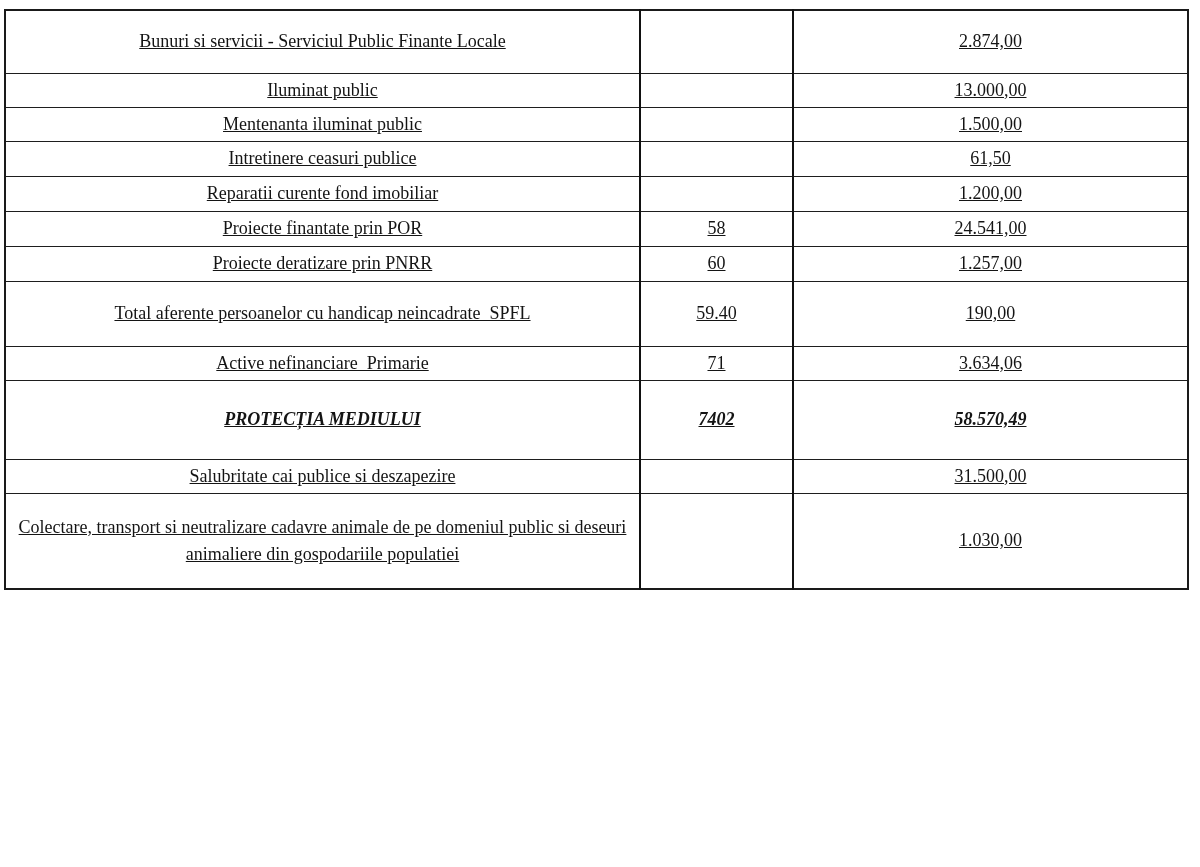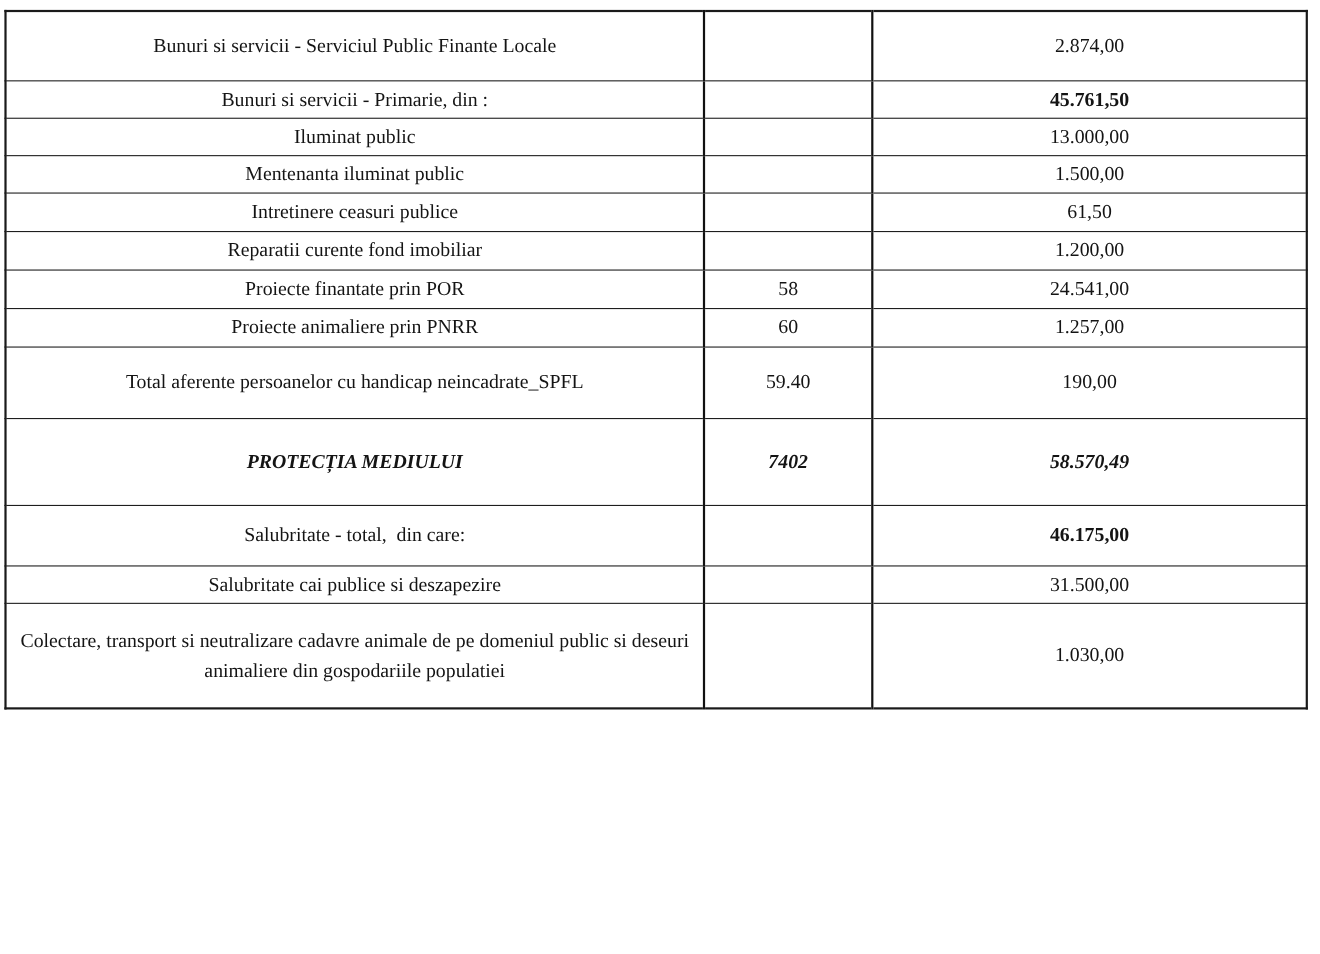--- a/index.html
+++ b/index.html
@@ -16,20 +16,21 @@
       color: #141414;
     }
     .budget-table {
       position: absolute;
       left: 4px;
       top: 9px;
       width: 1183px;
       border-collapse: collapse;
       table-layout: fixed;
       border: 2px solid #1a1a1a;
+      text-decoration: underline;
     }
     .budget-table td {
       border: 1.5px solid #1e1e1e;
       text-align: center;
       vertical-align: middle;
       padding: 0 2px;
       font-size: 18px;
       line-height: 21px;
       overflow: hidden;
     }
@@ -49,25 +50,20 @@
     <col style="width:395px">
   </colgroup>
   <tbody id="tbody">
 
     <tr style="height:63px">
       <td class="c-desc">Bunuri si servicii - Serviciul Public Finante Locale</td>
       <td class="c-code"></td>
       <td class="c-amt">2.874,00</td>
     </tr>
     <tr style="height:34px">
-      <td class="c-desc">Bunuri si servicii - Primarie, din :</td>
-      <td class="c-code"></td>
-      <td class="c-amt bold">45.761,50</td>
-    </tr>
-    <tr style="height:34px">
       <td class="c-desc">Iluminat public</td>
       <td class="c-code"></td>
       <td class="c-amt">13.000,00</td>
     </tr>
     <tr style="height:34px">
       <td class="c-desc">Mentenanta iluminat public</td>
       <td class="c-code"></td>
       <td class="c-amt">1.500,00</td>
     </tr>
     <tr style="height:35px">
@@ -79,38 +75,38 @@
       <td class="c-desc">Reparatii curente fond imobiliar</td>
       <td class="c-code"></td>
       <td class="c-amt">1.200,00</td>
     </tr>
     <tr style="height:35px">
       <td class="c-desc">Proiecte finantate prin POR</td>
       <td class="c-code">58</td>
       <td class="c-amt">24.541,00</td>
     </tr>
     <tr style="height:35px">
-      <td class="c-desc">Proiecte animaliere prin PNRR</td>
+      <td class="c-desc">Proiecte deratizare prin PNRR</td>
       <td class="c-code">60</td>
       <td class="c-amt">1.257,00</td>
     </tr>
     <tr style="height:65px">
       <td class="c-desc" style="white-space:nowrap">Total aferente persoanelor cu handicap neincadrate_SPFL</td>
       <td class="c-code">59.40</td>
       <td class="c-amt">190,00</td>
     </tr>
+    <tr style="height:34px">
+      <td class="c-desc" style="white-space:pre">Active nefinanciare  Primarie</td>
+      <td class="c-code">71</td>
+      <td class="c-amt">3.634,06</td>
+    </tr>
     <tr style="height:79px">
       <td class="c-desc bolditalic">PROTECȚIA MEDIULUI</td>
       <td class="c-code bolditalic">7402</td>
       <td class="c-amt bolditalic">58.570,49</td>
-    </tr>
-    <tr style="height:55px">
-      <td class="c-desc" style="white-space:pre">Salubritate - total,  din care:</td>
-      <td class="c-code"></td>
-      <td class="c-amt bold">46.175,00</td>
     </tr>
     <tr style="height:34px">
       <td class="c-desc">Salubritate cai publice si deszapezire</td>
       <td class="c-code"></td>
       <td class="c-amt">31.500,00</td>
     </tr>
     <tr style="height:96px">
       <td class="c-desc wrap" style="padding:0 3px;line-height:27px">Colectare, transport si neutralizare cadavre animale de pe domeniul public si deseuri animaliere din gospodariile populatiei</td>
       <td class="c-code"></td>
       <td class="c-amt">1.030,00</td>

